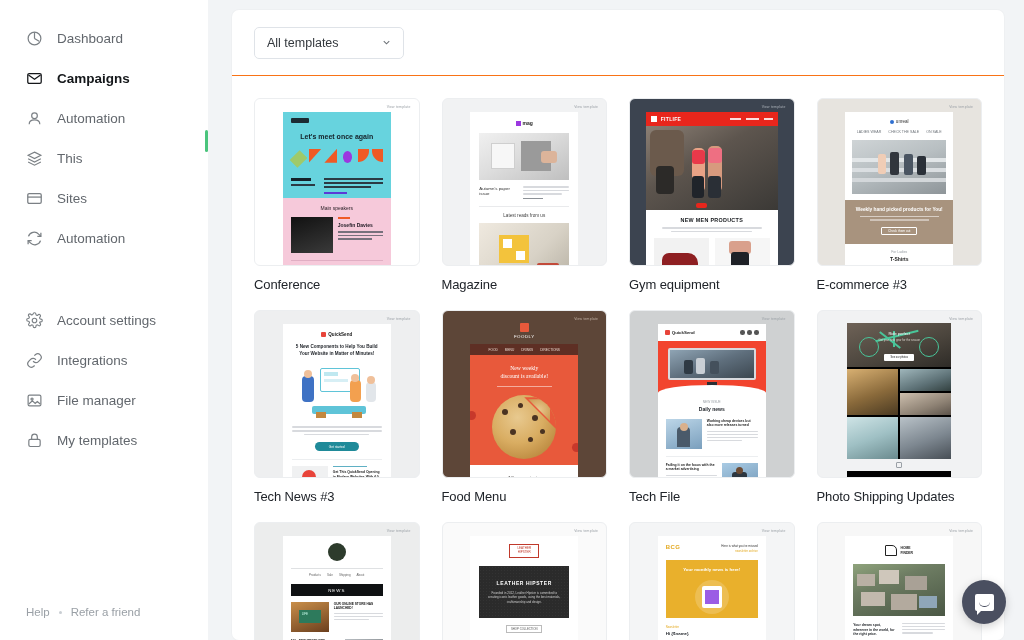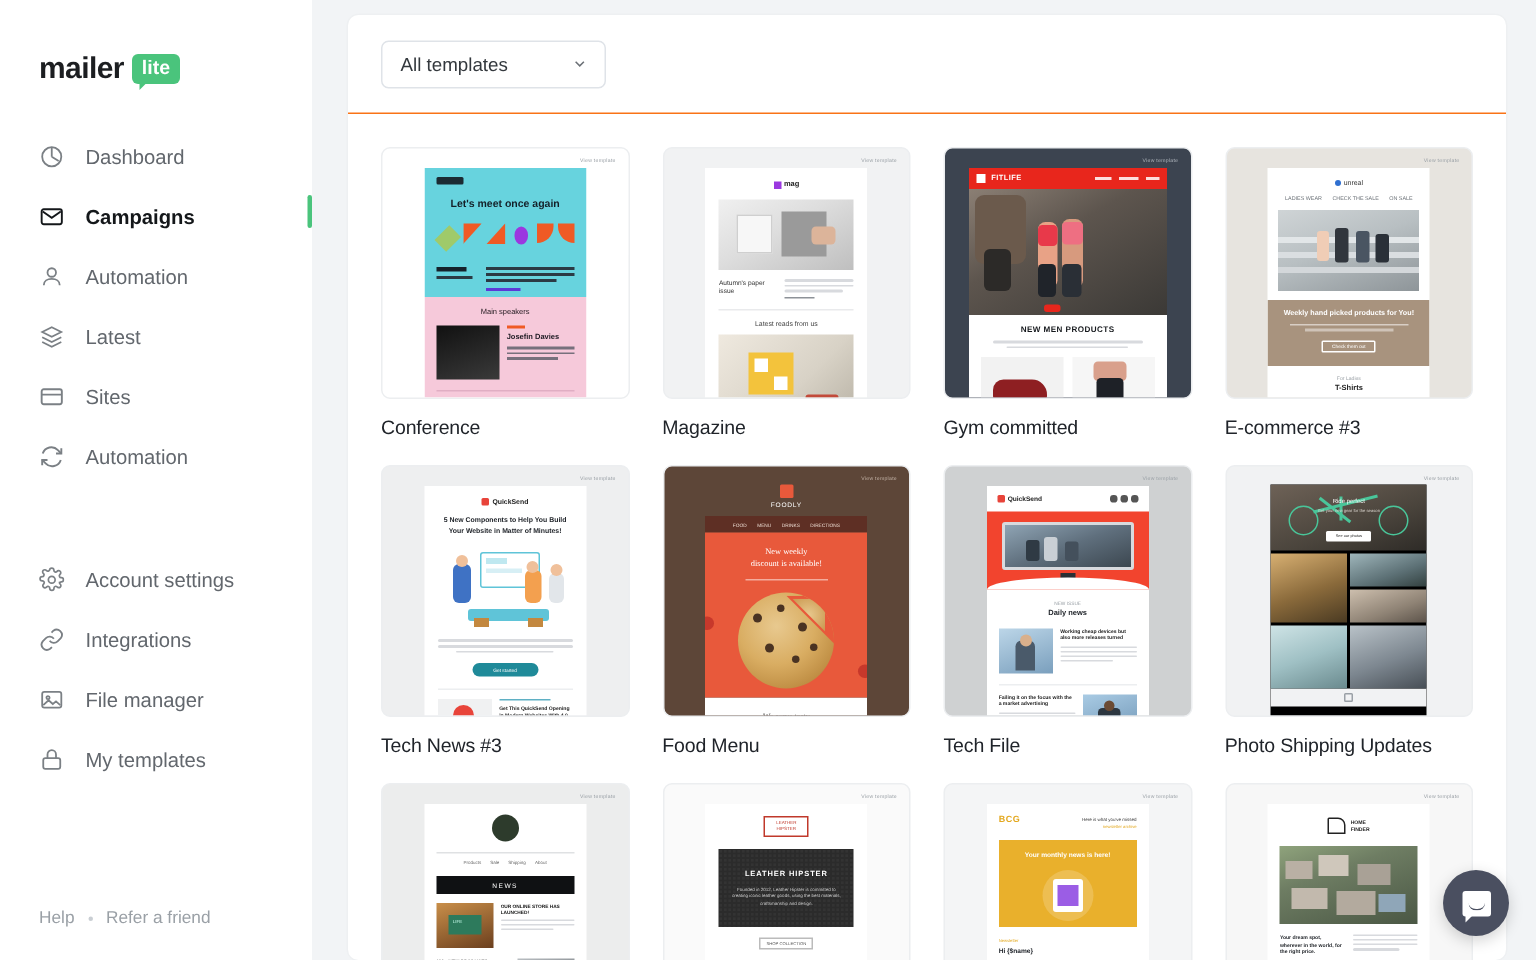--- a/index.html
+++ b/index.html
@@ -110,24 +110,20 @@
     position:absolute; left: 4px; top: 8px; width: 11px; height: 5px;
     border-bottom: 1.4px solid #4a4f60; border-radius: 0 0 11px 11px;
   }
 </style>
 </head>
 <body>
 
 <div id="app">
 
   <aside class="sidebar">
-    <div class="logo-wrap">
-      <span class="logo-text">mailer</span>
-      <span class="logo-badge">lite</span>
-    </div>
 
     <nav class="nav-group">
       <div class="nav-item">
         <span class="ico">
           <svg viewBox="0 0 24 24" fill="none" stroke="currentColor" stroke-width="1.7">
               <circle cx="12" cy="12" r="9"></circle>
               <path d="M12 12V3M12 12l6.5 4"></path>
             </svg>
         </span>
         <span>Dashboard</span>
@@ -151,21 +147,21 @@
         <span>Automation</span>
       </div>
       <div class="nav-item">
         <span class="ico">
           <svg viewBox="0 0 24 24" fill="none" stroke="currentColor" stroke-width="1.6">
               <path d="M12 3l9 4.5-9 4.5-9-4.5L12 3z"></path>
               <path d="M3 12.5l9 4.5 9-4.5"></path>
               <path d="M3 17l9 4.5 9-4.5"></path>
             </svg>
         </span>
-        <span>Latest</span>
+        <span>This</span>
       </div>
       <div class="nav-item">
         <span class="ico">
           <svg viewBox="0 0 24 24" fill="none" stroke="currentColor" stroke-width="1.8">
               <rect x="2.5" y="5" width="19" height="14" rx="2"></rect>
               <path d="M2.5 10h19"></path>
             </svg>
         </span>
         <span>Sites</span>
       </div>
@@ -367,21 +363,21 @@
                   </div>
                   <div style="flex:1;height:44px;background:#f6f6f6;position:relative;">
                     <div style="position:absolute;left:14px;top:3px;width:22px;height:13px;background:#d9a08c;border-radius:3px;"></div>
                     <div style="position:absolute;left:16px;top:14px;width:18px;height:26px;background:#1e2127;border-radius:3px;"></div>
                   </div>
                 </div>
 
               </div>
             </div>
           </div>
-          <div class="card-title">Gym committed</div>
+          <div class="card-title">Gym equipment</div>
         </div>
 
         <div class="card">
           <div class="thumb" style="background:#e7e4df;">
             <span class="vt-label">View template</span>
             <div class="page" style="background:#fff;">
               <div style="padding:7px 0 0 0;">
                 <div style="display:flex;justify-content:center;align-items:center;gap:2px;">
                   <div style="width:4px;height:4px;background:#2f6fd0;border-radius:50%;"></div>
                   <div style="font-size:4.6px;color:#333;">unreal</div>

